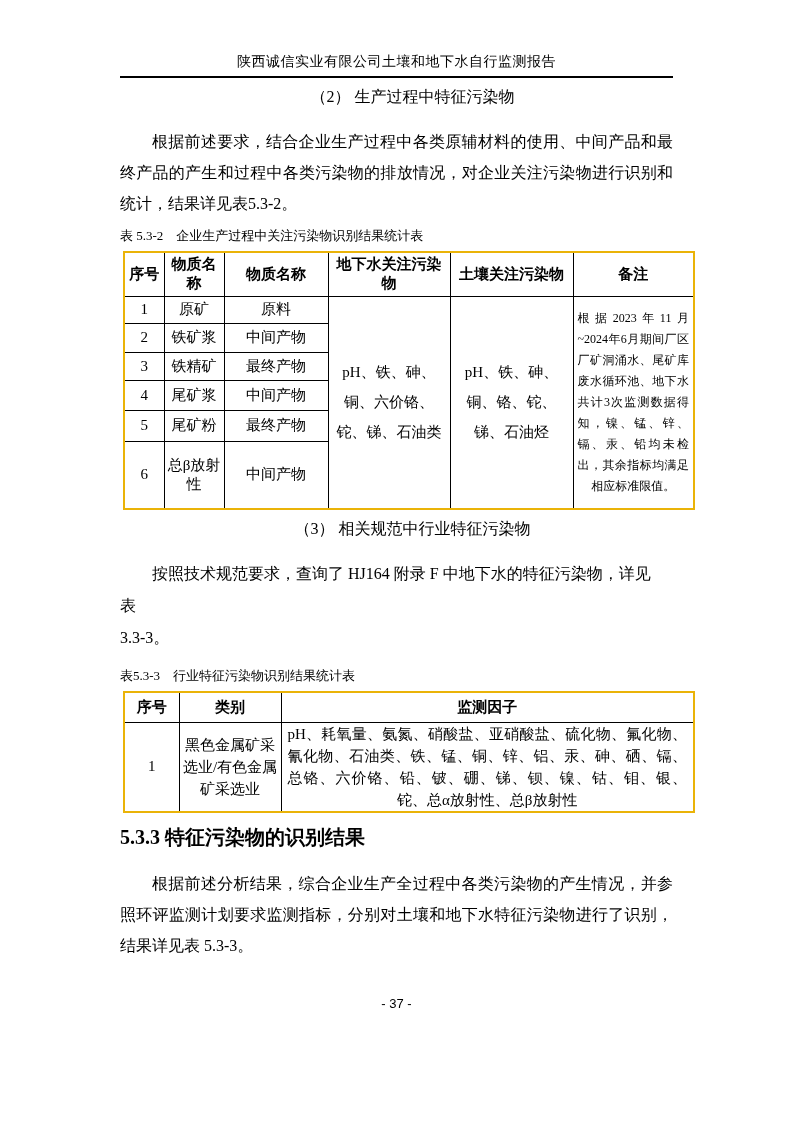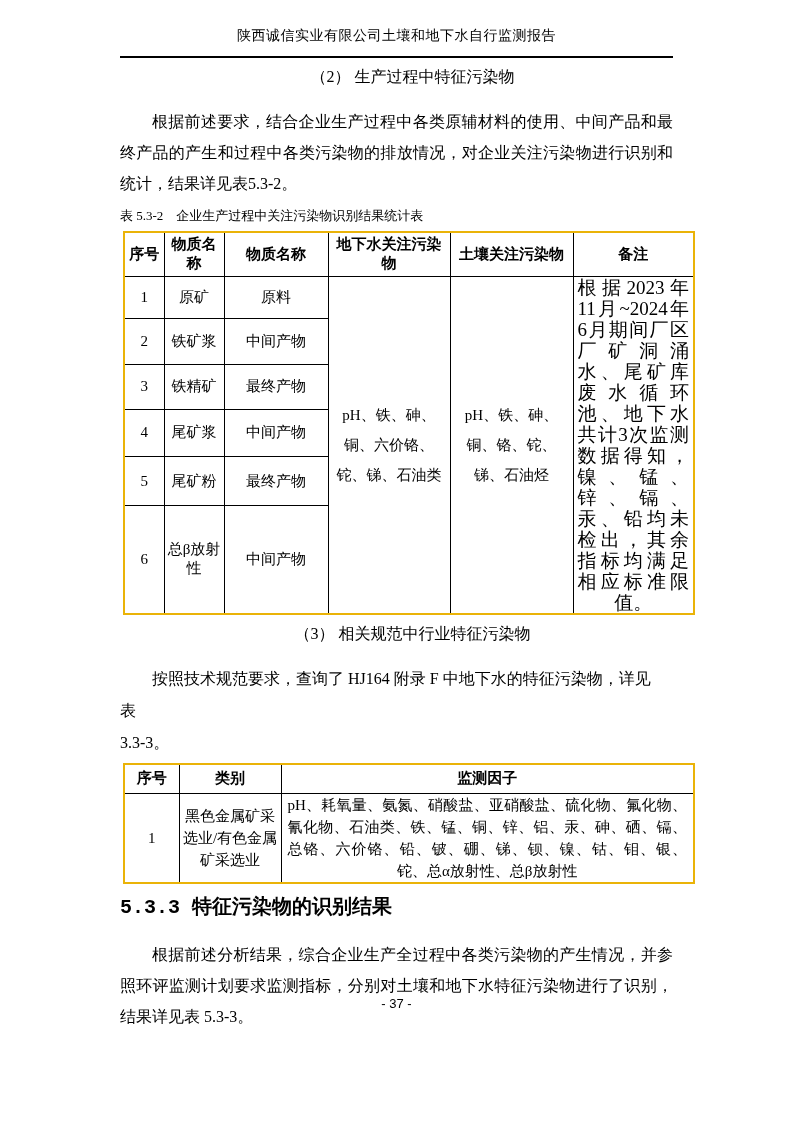--- a/index.html
+++ b/index.html
@@ -9,26 +9,26 @@
     height: 1122px;
     margin: 0 auto;
     background: #ffffff;
     color: #000;
     font-family: "Liberation Serif", "DejaVu Serif", serif;
     overflow: hidden;
   }
   
   .header {
     margin: 0 120px;
-    height: 58px;
+    height: 78px;
     border-bottom: 2px solid #000;
     display: flex;
     align-items: flex-end;
     justify-content: center;
-    padding-bottom: 11px;
+    padding-bottom: 5px;
     box-sizing: border-box;
   }
   .header-title { font-size: 14px; letter-spacing: 0.5px; }
 
   
   .content { margin: 0 120px; }
 
   .list-heading {
     margin: 5px 0 0 0;
     text-indent: 2em;
@@ -82,21 +82,21 @@
   .t532 col.c6 { width: 121px; }
   .t532 tr.hdr  { height: 44px; }
   .t532 tr.r1 { height: 27px; }
   .t532 tr.r2 { height: 29px; }
   .t532 tr.r3 { height: 28px; }
   .t532 tr.r4 { height: 30px; }
   .t532 tr.r5 { height: 31px; }
   .t532 tr.r6 { height: 68px; }
   .t532 td.pollutant-cell { line-height: 30px; }
   .t532 td.remark-cell {
-    font-size: 19px;
+    font-size: 12px;
     line-height: 21px;
     text-align: justify;
     text-align-last: center;
     padding: 0 4px;
   }
 
   
   .t533 { margin-top: 2px; }
   .t533 col.c1 { width: 55px; }
   .t533 col.c2 { width: 102px; }
@@ -107,21 +107,21 @@
   .t533 td.factors-cell {
     line-height: 22px;
     text-align: justify;
     text-align-last: center;
     padding: 0 6px;
   }
 
   
   .section-heading {
     margin: 9px 0 16px 0;
-    font-family: Liberation Mono, monospace;
+    font-family: Liberation Serif, serif;
     font-size: 20px;
     font-weight: bold;
     line-height: 30px;
   }
   .section-para { margin-top: 10px; }
 
   
   .footer {
     position: absolute;
     top: 996px;
@@ -202,20 +202,21 @@
         </tr>
       </tbody>
     </table>
 
     <p class="list-heading">（3） 相关规范中行业特征污染物</p>
 
     <p class="para preline">按照技术规范要求，查询了 HJ164 附录 F 中地下水的特征污染物，详见
 表
 3.3-3。</p>
 
+    <div class="caption caption-2">表5.3-3　行业特征污染物识别结果统计表</div>
 
     <table class="doc-table t533">
       <colgroup>
         <col class="c1">
           <col class="c2">
           <col class="c3">
       </colgroup>
       <tbody>
         <tr class="hdr">
           <th>序号</th>

